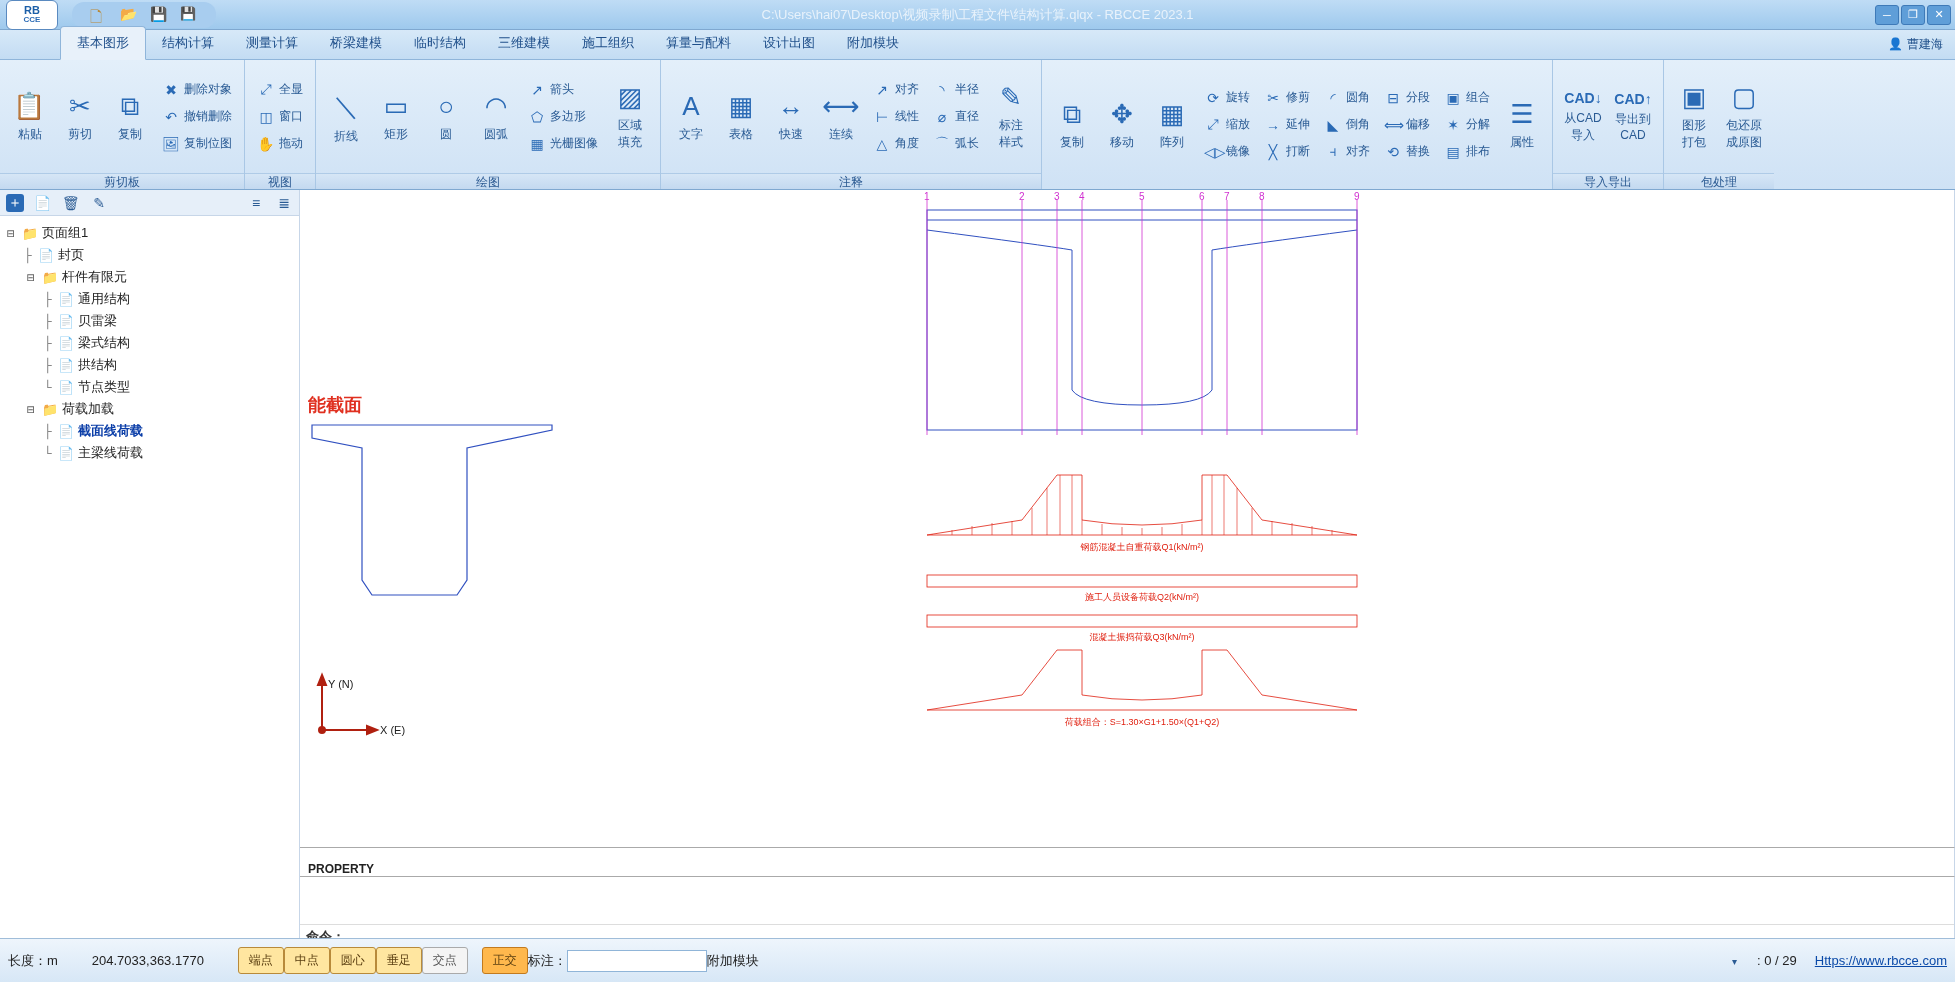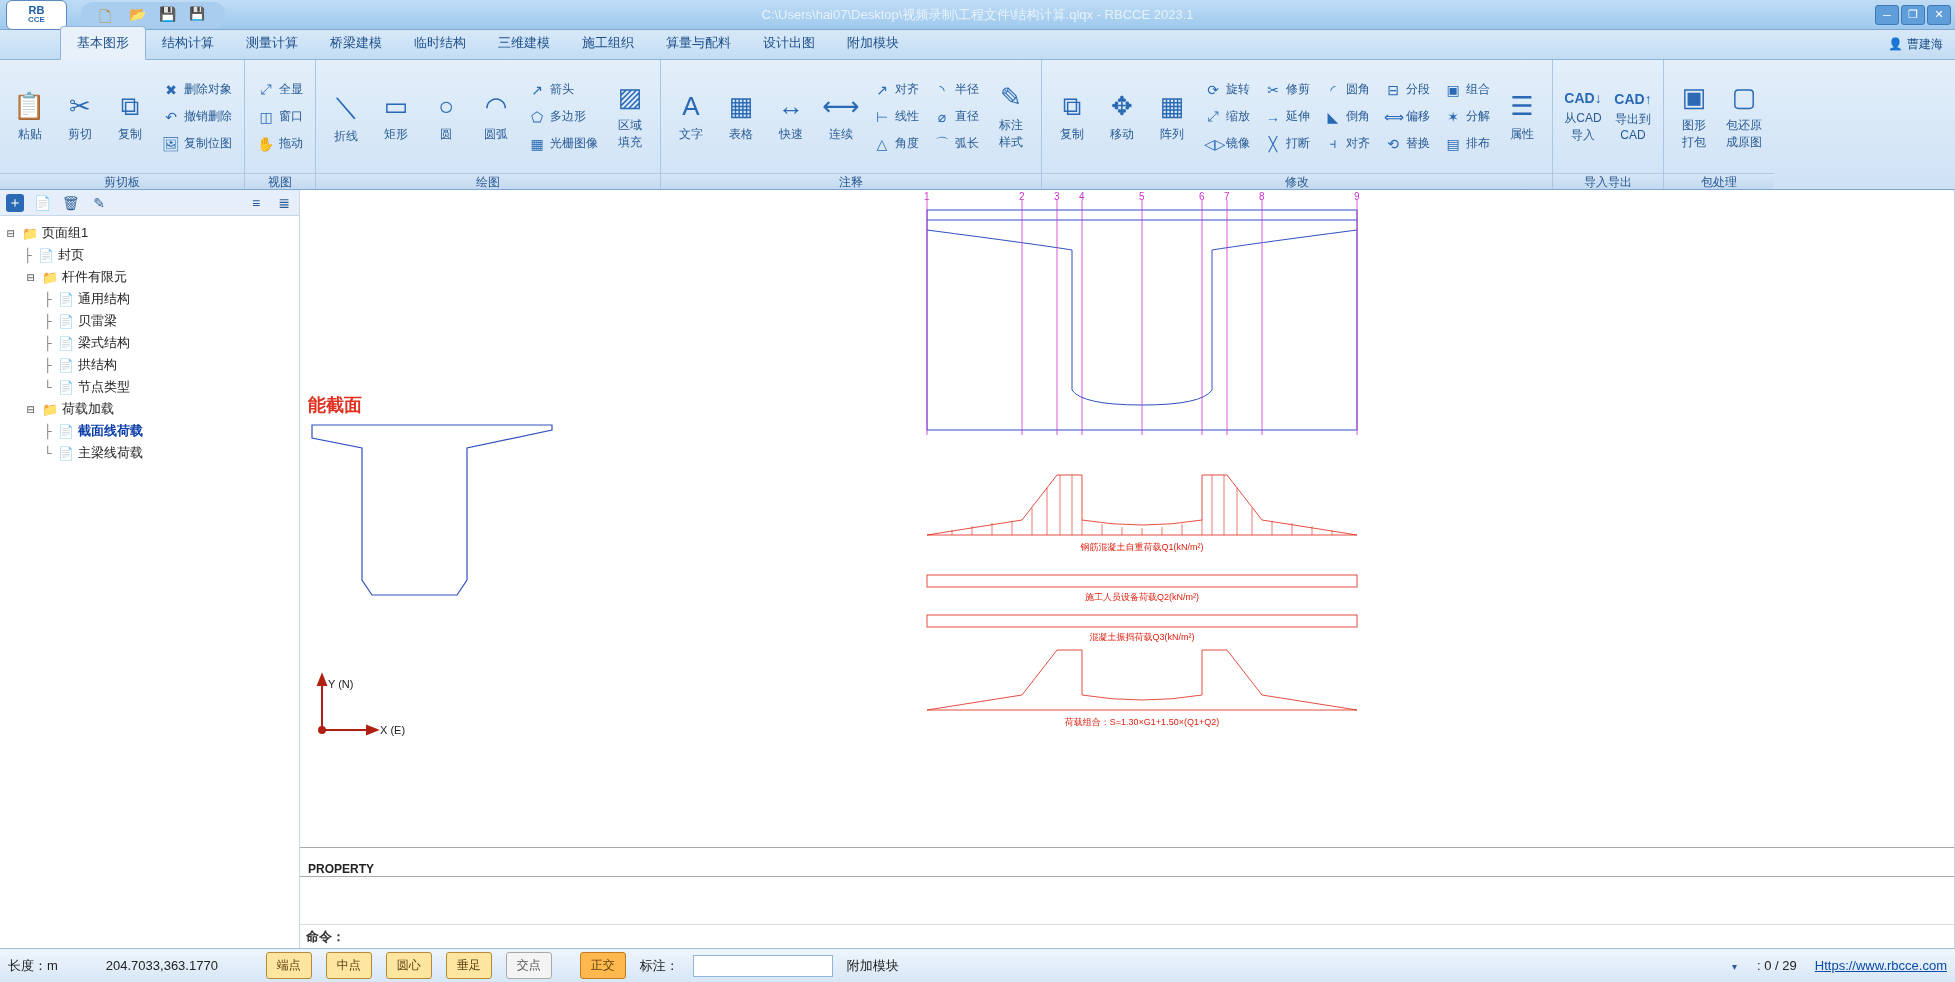--- a/index.html
+++ b/index.html
@@ -1,20 +1,20 @@
 <!DOCTYPE html>
 <html><head>
 <meta charset="utf-8">
 <style>
 * { margin: 0; padding: 0; box-sizing: border-box; font-family: "Microsoft YaHei", Arial, sans-serif; }
 body { background: #fff; overflow: hidden; width: 1955px; height: 982px; font-size: 12px; }
 
 
 .titlebar { height: 30px; background: linear-gradient(#bfdcf5, #9ec9ed); display: flex; align-items: center; position: relative; border-bottom: 1px solid #7fa8d0; }
-.app-icon { width: 61px; height: 30px; background: #fff; border: 1px solid #5a8ac0; border-radius: 6px; margin: 0 6px; display: flex; align-items: center; justify-content: center; font-weight: bold; color: #1c5fa8; font-size: 11px; flex-direction: column; line-height: 1; }
+.app-icon { width: 52px; height: 30px; background: #fff; border: 1px solid #5a8ac0; border-radius: 6px; margin: 0 6px; display: flex; align-items: center; justify-content: center; font-weight: bold; color: #1c5fa8; font-size: 11px; flex-direction: column; line-height: 1; }
 .qat { display: flex; gap: 12px; background: #a8cdef; border-radius: 12px; padding: 4px 18px; margin-left: 8px; }
 .qat-btn { width: 18px; height: 18px; cursor: pointer; }
 .new-icon::before { content: "🗋"; color: #b88a3a; font-size: 15px; }
 .open-icon::before { content: "📂"; color: #b88a3a; font-size: 14px; }
 .save-icon::before { content: "💾"; color: #4a6fa0; font-size: 14px; }
 .saveas-icon::before { content: "💾"; color: #8a6fa0; font-size: 13px; }
 .title-text { position: absolute; left: 50%; transform: translateX(-50%); color: #e8f2fb; font-size: 13px; }
 .win-controls { margin-left: auto; display: flex; gap: 2px; margin-right: 4px; }
 .win-btn { width: 24px; height: 20px; background: #5f9ed8; color: #fff; border: 1px solid #3e7ab8; border-radius: 3px; display: flex; align-items: center; justify-content: center; cursor: pointer; font-size: 11px; }
 
@@ -58,21 +58,21 @@
 
 .prop-bar { position: absolute; bottom: 106px; left: 300px; right: 0; height: 26px; background: #fff; border-top: 1px solid #aaa; border-right: 1px solid #c7d6e8; padding: 14px 8px; font-weight: bold; font-size: 12px; color: #222; }
 
 
 .cmd-area { position: absolute; bottom: 34px; left: 300px; right: 0; height: 72px; background: #fff; border-top: 1px solid #aaa; border-right: 1px solid #c7d6e8; display: flex; flex-direction: column; }
 .cmd-hist { flex: 1; }
 .cmd-input-row { height: 24px; display: flex; align-items: center; padding: 0 6px; border-top: 1px solid #ddd; font-weight: bold; }
 .cmd-label { color: #333; font-size: 13px; }
 
 
-.status { position: absolute; bottom: 0; left: 0; right: 0; height: 34px; background: linear-gradient(#eef5fc, #d7e7f6); border-top: 1px solid #a0bdd9; display: flex; align-items: center; padding: 12px 8px; gap: 14px; font-size: 13px; color: #2a5b94; }
+.status { position: absolute; bottom: 0; left: 0; right: 0; height: 44px; background: linear-gradient(#eef5fc, #d7e7f6); border-top: 1px solid #a0bdd9; display: flex; align-items: center; padding: 12px 8px; font-size: 13px; color: #2a5b94; }
 .st-field { color: #222; }
 .snap-btn { padding: 4px 10px; border: 1px solid #b88a3a; border-radius: 3px; background: #ffe6a0; color: #5a3e10; cursor: pointer; font-size: 12px; }
 .snap-btn.off { background: #f4f4f4; color: #555; border-color: #aaa; }
 .snap-btn.on2 { background: #ffb84d; border-color: #c27a1e; margin-left: 14px; }
 .st-input { border: 1px solid #90b5d8; background: #fff; height: 22px; width: 140px; }
 .st-right { margin-left: auto; display: flex; gap: 18px; align-items: center; }
 .st-link { color: #0b4aa8; text-decoration: underline; cursor: pointer; }
 .filter-icon::before { content: "▾"; font-size: 10px; margin-right: 2px; }
 </style>
 </head>
@@ -343,21 +343,20 @@
         <div class="rbtn-small">
             <span class="ico">▤</span>
             <span>排布</span>
           </div>
       </div>
       <div class="rbtn-large">
           <span class="ico">☰</span>
           <span>属性</span>
         </div>
     </div>
-    <div class="rgroup-label">修改</div>
   </div>
 
   <div class="rgroup">
     <div class="rgroup-body">
       <div class="rbtn-large">
           <span class="ico" style="font-size:14px;font-weight:bold">CAD↓</span>
           <span style="white-space:pre;text-align:center">从CAD
 导入</span>
         </div>
       <div class="rbtn-large">

